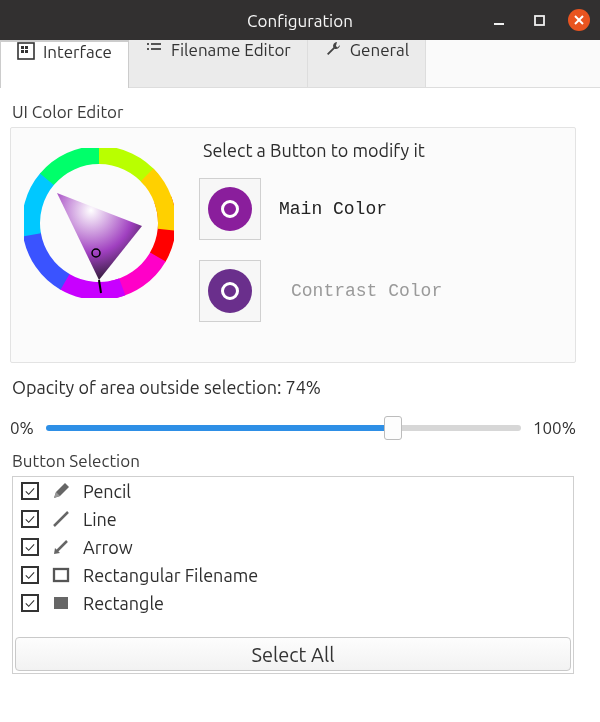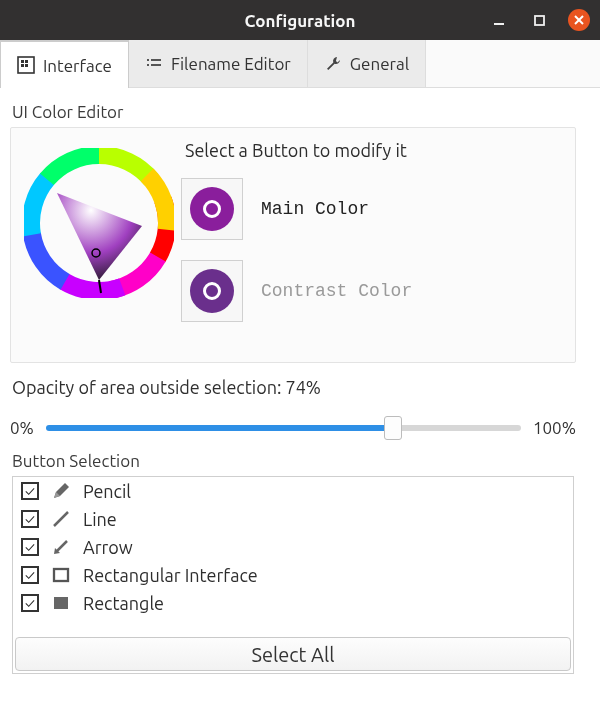--- a/index.html
+++ b/index.html
@@ -15,21 +15,21 @@
   }
   .titlebar {
     height: 40px;
     background: #323030;
     display: flex;
     align-items: center;
     position: relative;
   }
   .titlebar .title {
     color: #f7f7f7;
-    font-weight: 700;
+    font-weight: 400;
     font-size: 17px;
     width: 100%;
     text-align: center;
   }
   .win-controls {
     position: absolute;
     right: 10px;
     top: 0;
     height: 40px;
     display: flex;
@@ -47,21 +47,20 @@
     width: 22px; height: 22px;
   }
   .tabs {
     display: flex;
     background: #fafafa;
     border-bottom: 1px solid #ddd;
     height: 48px;
   }
   .tab {
     display: flex;
-    align-items: center;
     gap: 8px;
     padding: 0 16px;
     font-size: 17px;
     color: #333;
     border-right: 1px solid #ddd;
   }
   .tab.active {
     background: #fff;
     border-top: 2px solid #ccc;
     border-right: 1px solid #ccc;
@@ -70,21 +69,21 @@
   }
   .tab.inactive { background: #ebebeb; }
   .content { padding: 12px 24px 0 10px; }
   .section-label { font-size: 17px; color: #3b3b3b; margin: 2px 0 6px 2px; }
   .color-editor {
     border: 1px solid #e3e3e3;
     background: #fbfbfb;
     border-radius: 2px;
     padding: 12px 8px 20px 8px;
     display: flex;
-    gap: 2px;
+    gap: 20px;
     align-items: flex-start;
   }
   .color-wheel-wrap { width: 160px; display:flex; justify-content:center; padding-top:8px;}
   .color-pickers { flex: 1; padding-top: 0; }
   .picker-title { font-size: 18px; color: #2c2c2c; margin: 0 0 18px 4px; }
   .swatch-row {
     display: flex; align-items: center; gap: 18px; margin: 8px 0 20px 0; font-family: Liberation Mono, monospace;
   }
   .swatch-box {
     width: 62px; height: 62px;
@@ -94,21 +93,21 @@
   }
   .swatch-circle {
     width: 44px; height: 44px;
     border-radius: 50%;
     display:flex; align-items:center; justify-content:center;
   }
   .swatch-circle span {
     width: 18px; height: 18px; border: 3px solid #fff; border-radius: 50%;
   }
   .swatch-label { font-size: 18px; }
-  .swatch-label.dim { color: #9a9a9a; }
+  .swatch-label.dim { color: #9a9a9a; margin-left: 12px; }
   .opacity-row { margin: 14px 0 21px 2px; font-size: 18px; color: #2f2f2f; }
   .slider-row {
     display: flex; align-items: center; gap: 10px; margin: 6px 0 14px 0;
     font-size: 17px; color: #333;
   }
   .slider {
     flex: 1;
     -webkit-appearance: none;
     height: 6px;
     border-radius: 3px;
@@ -314,21 +313,21 @@
         <span>Arrow</span>
       </div>
 
       <div class="tool-row">
         <div class="tool-check">✓</div>
         <div class="tool-icon">
             <svg width="20" height="20" viewBox="0 0 20 20">
               <rect x="3" y="4" width="14" height="12" fill="none" stroke="#555" stroke-width="2.3"></rect>
             </svg>
           </div>
-        <span>Rectangular Interface</span>
+        <span>Rectangular Filename</span>
       </div>
 
       <div class="tool-row">
         <div class="tool-check">✓</div>
         <div class="tool-icon">
             <svg width="20" height="20" viewBox="0 0 20 20">
               <rect x="3" y="4" width="14" height="12" fill="#666"></rect>
             </svg>
           </div>
         <span>Rectangle</span>

